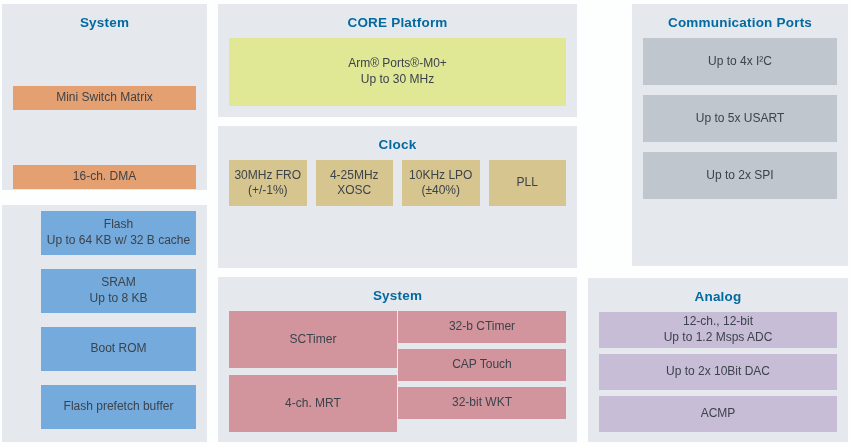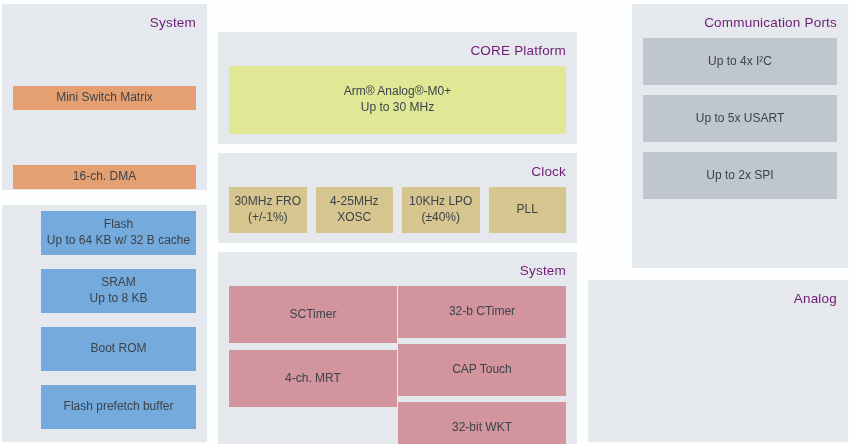--- a/index.html
+++ b/index.html
@@ -19,22 +19,22 @@
   .col2{width:359px;gap:9px;}
   .col3{width:260px;gap:12px;}
 
   .panel{
     background:#e5e9ed;
     box-sizing:border-box;
     padding:6px 11px 10px 11px;
   }
   .panel-title{
     margin:5px 0 8px 0;
-    font-size:13.5px;font-weight:normal;
-    text-align:right;color:#701a75;
+    font-size:13.5px;font-weight:bold;
+    text-align:center;color:#0369a1;
     letter-spacing:.2px;
   }
   .blocks{display:flex;flex-direction:column;}
   .block{
     box-sizing:border-box;
     display:flex;flex-direction:column;
     align-items:center;justify-content:center;
     text-align:center;
     font-size:12px;color:#3c434b;line-height:1.3;
     flex:none;
@@ -51,34 +51,34 @@
 
   
   .panel-system{height:186px;}
   .panel-system .blocks{gap:7px;}
   .panel-system .block{height:24px;}
 
   .panel-memory{flex:1;}
   .panel-memory .blocks{gap:14px;padding-left:28px;}
   .panel-memory .block{height:44px;}
 
-  .panel-core{height:114px;margin-top:28px;}
+  .panel-core{height:114px;}
   .panel-core .block{height:68px;}
 
   .panel-clock{height:143px;}
   .clock-grid{display:grid;grid-template-columns:1fr 1fr 1fr 1fr;gap:11px 9px;}
   .clock-grid .block{height:46px;}
 
   .panel-timers{flex:1;}
   .timers-cols{display:flex;gap:1px;}
   .timers-col{flex:1;display:flex;flex-direction:column;min-width:0;}
   .timers-left{gap:7px;}
   .timers-left .block{height:57px;}
   .timers-right{gap:6px;}
-  .timers-right .block{height:52px;}
+  .timers-right .block{height:32px;}
 
   .panel-comm{height:264px;margin-left:44px;}
   .panel-comm .blocks{gap:10px;}
   .panel-comm .block{height:47px;}
 
   .panel-analog{flex:1;}
   .panel-analog .blocks{gap:6px;}
   .panel-analog .block{height:36px;}
 </style>
 </head>
@@ -129,21 +129,21 @@
     </section>
 
   </div>
 
   <div class="col col2">
 
     <section class="panel panel-core">
       <h2 class="panel-title">CORE Platform</h2>
       <div class="blocks">
         <div class="block c-core">
-          <span>Arm® Analog®-M0+</span>
+          <span>Arm® Ports®-M0+</span>
           <span>Up to 30 MHz</span>
         </div>
       </div>
     </section>
 
     <section class="panel panel-clock">
       <h2 class="panel-title">Clock</h2>
       <div class="clock-grid">
         <div class="block c-clock">
           <span>30MHz FRO (+/-1%)</span>
@@ -199,17 +199,29 @@
           <span>Up to 5x USART</span>
         </div>
         <div class="block c-comm">
           <span>Up to 2x SPI</span>
         </div>
       </div>
     </section>
 
     <section class="panel panel-analog">
       <h2 class="panel-title">Analog</h2>
+      <div class="blocks">
+        <div class="block c-analog">
+          <span>12-ch., 12-bit</span>
+          <span>Up to 1.2 Msps ADC</span>
+        </div>
+        <div class="block c-analog">
+          <span>Up to 2x 10Bit DAC</span>
+        </div>
+        <div class="block c-analog">
+          <span>ACMP</span>
+        </div>
+      </div>
     </section>
 
   </div>
 
 </div>
 
 </body></html>

